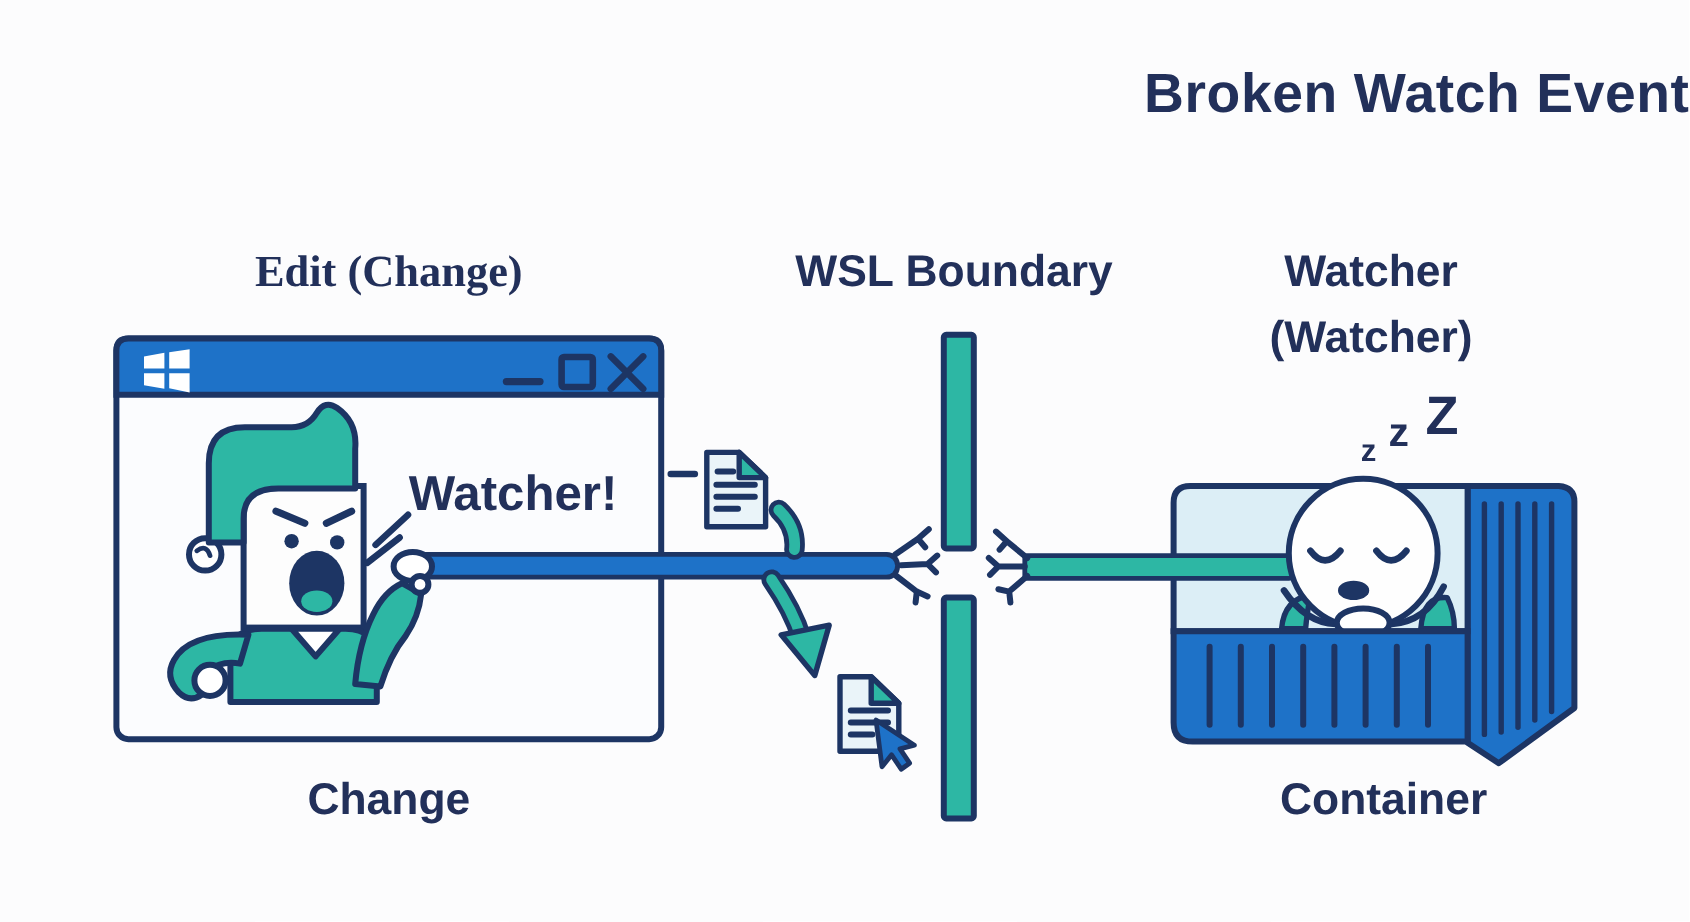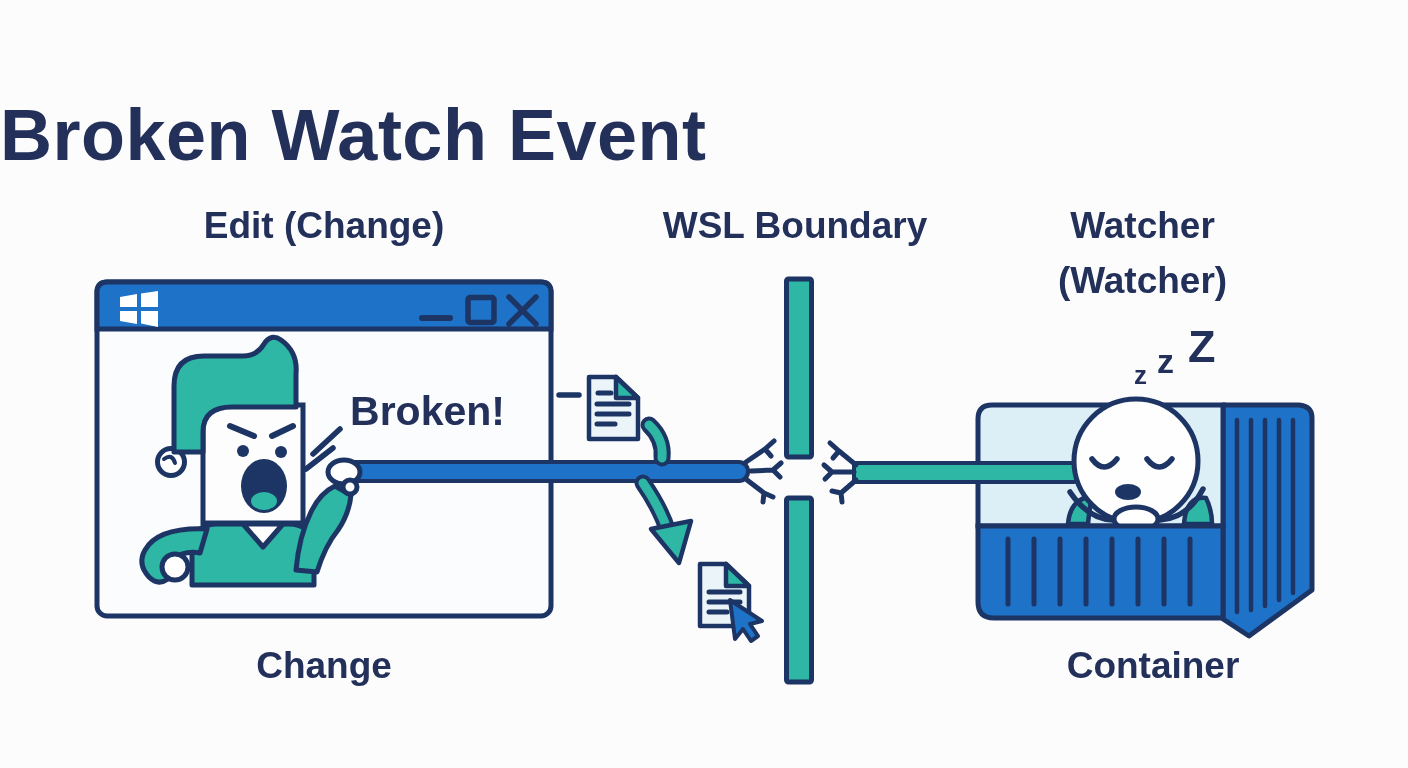--- a/index.html
+++ b/index.html
@@ -3,25 +3,25 @@
 <meta charset="utf-8">
 <style>
   html,body{margin:0;padding:0;background:#ffffff;}
   .stage{
     position:relative;width:1408px;height:768px;overflow:hidden;
     background:var(--background,#fcfcfd);
     font-family:"Liberation Sans", sans-serif;
     color:var(--text,#22305a);
   }
   .title{
-    position:absolute;top:50px;left:0;width:100%;text-align:left;
-    font-size:72px;font-weight:700;letter-spacing:.5px;color:var(--text,#22305a);margin-top:44px;
+    position:absolute;top:50px;left:0;width:100%;text-align:right;
+    font-size:46px;font-weight:700;letter-spacing:.5px;color:var(--text,#22305a);
   }
   .lbl{position:absolute;text-align:center;font-size:37px;font-weight:700;color:var(--text,#22305a);}
-  .lbl-edit{left:95px;top:205px;width:458px;}
+  .lbl-edit{left:95px;top:205px;width:458px;font-family:Liberation Serif, serif;}
   .lbl-boundary{left:655px;top:205px;width:280px;}
   .lbl-watcher1{left:990px;top:205px;width:305px;}
   .lbl-watcher2{left:990px;top:260px;width:305px;}
   .lbl-windows{left:95px;top:645px;width:458px;}
   .lbl-container{left:968px;top:645px;width:370px;}
   .speech{
     position:absolute;left:330px;top:388px;width:195px;text-align:center;
     font-size:41px;font-weight:700;color:var(--text,#22305a);
   }
   .zzz{position:absolute;left:1128px;top:330px;width:120px;height:76px;color:var(--text,#22305a);}
@@ -179,21 +179,21 @@
         <path d="M 1060 539 L 1060 604"></path>
         <path d="M 1086 539 L 1086 604"></path>
         <path d="M 1112 539 L 1112 604"></path>
         <path d="M 1138 539 L 1138 604"></path>
         <path d="M 1164 539 L 1164 604"></path>
         <path d="M 1190 539 L 1190 604"></path>
       </g>
     </g>
   </svg>
 
-  <div class="speech">Broken!</div>
+  <div class="speech">Watcher!</div>
 
   <div class="zzz">
     <span class="z1">z</span>
     <span class="z2">z</span>
     <span class="z3">Z</span>
   </div>
 
 </div>
 
 </body></html>

